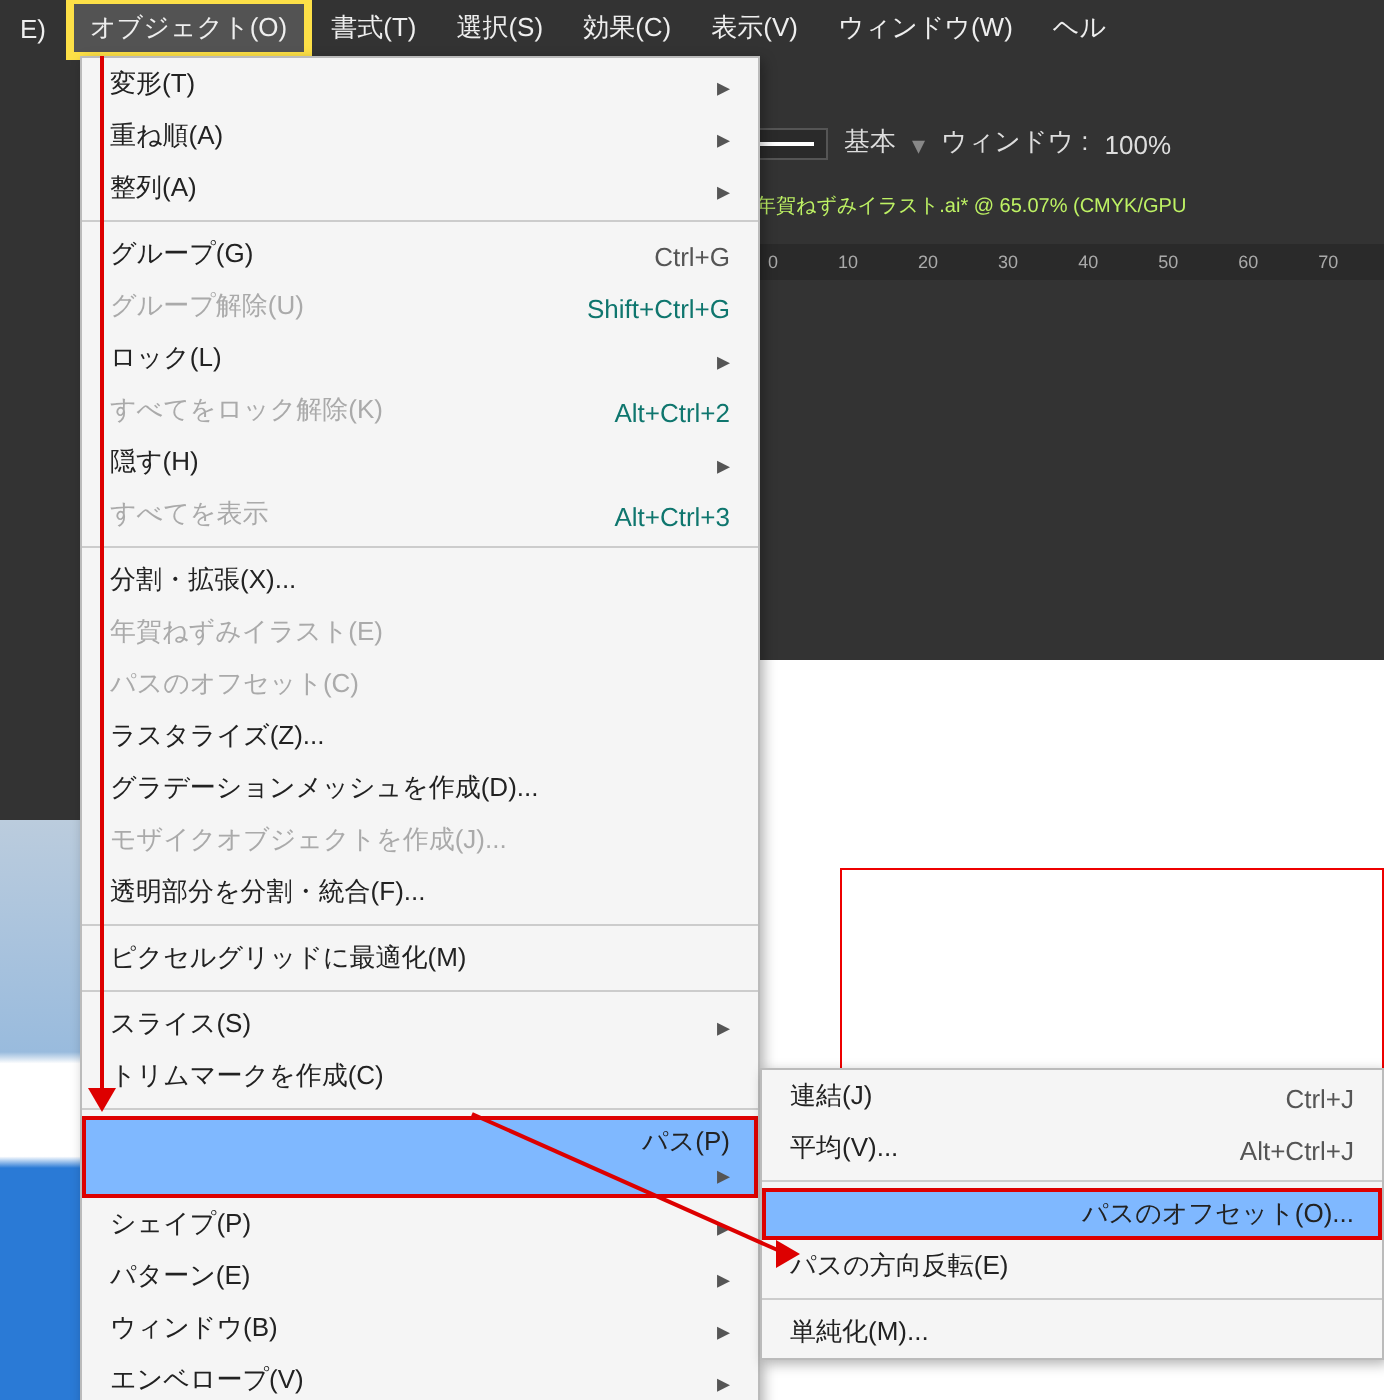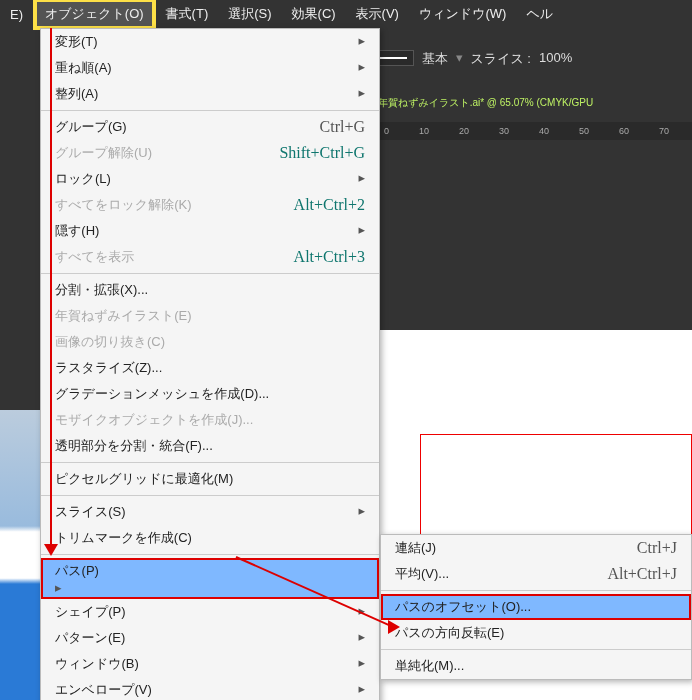--- a/index.html
+++ b/index.html
@@ -33,21 +33,21 @@
     padding: 3px 8px;
   }
   .toolbar2 {
     position: absolute;
     top: 50px;
     right: 0;
     width: 338px;
     height: 30px;
     background: #333;
     display: flex;
-    align-items: flex-start;
+    align-items: flex-end;
     gap: 8px;
     color: #ddd;
     font-size: 13px;
   }
   .stroke-prev {
     width: 60px; height: 16px; background: #2a2a2a; border: 1px solid #555;
     display: flex; align-items: center; justify-content: center;
   }
   .stroke-prev span { display: block; width: 46px; height: 2px; background: #fff; }
   .doc-tab {
@@ -92,29 +92,29 @@
     background: #f5f5f5;
     border: 1px solid #bbb;
     box-shadow: 2px 2px 6px rgba(0,0,0,.3);
     color: #222;
     font-size: 13px;
     min-width: 340px;
   }
   .menu .row {
     display: flex;
     justify-content: space-between;
-    align-items: flex-start;
+    align-items: flex-end;
     padding: 4px 14px;
     white-space: nowrap;
   }
   .menu .row.disabled { color: #aaa; }
   .menu .row.highlight { background: #7fb8ff; flex-direction: column; }
   .menu .row.boxed { outline: 2px solid #d00; outline-offset: -2px; }
   .menu hr { border: none; border-top: 1px solid #ccc; margin: 3px 0; }
-  .sc { color: #555; font-size: 16px; font-family: Liberation Serif, serif; }
+  .sc { color: #555; font-size: 13px; }
   .menu .row.disabled .sc { color: #0f766e; }
   .arrow { color: #555; }
   #menu1 { top: 28px; left: 40px; width: 340px; }
   #menu2 { top: 534px; left: 380px; width: 312px; min-width: 280px; }
 
   
   .ovline { position: absolute; background: #d00; }
   .ovarrowhead { position: absolute; width: 0; height: 0; }
 </style>
 </head>
@@ -130,21 +130,21 @@
     <div class="mi">ウィンドウ(W)</div>
     <div class="mi">ヘル</div>
   </div>
 
 <div class="toolbar2">
   <div class="stroke-prev">
       <span></span>
     </div>
   <span>基本</span>
   <span style="color:#888">▾</span>
-  <span>スライス :</span>
+  <span>ウィンドウ :</span>
   <span>100%</span>
 </div>
 
 <div class="doc-tab">年賀ねずみイラスト.ai* @ 65.07% (CMYK/GPU</div>
 <div class="ruler" id="ruler">
     <span>0</span>
     <span>10</span>
     <span>20</span>
     <span>30</span>
     <span>40</span>
@@ -196,21 +196,21 @@
       <span class="sc">Alt+Ctrl+3</span>
     </div>
     <hr>
     <div class="row">
       <span>分割・拡張(X)...</span>
     </div>
     <div class="row disabled">
       <span>年賀ねずみイラスト(E)</span>
     </div>
     <div class="row disabled">
-      <span>画像の切り抜き(C)</span>
+      <span>パスのオフセット(C)</span>
     </div>
     <div class="row">
       <span>ラスタライズ(Z)...</span>
     </div>
     <div class="row">
       <span>グラデーションメッシュを作成(D)...</span>
     </div>
     <div class="row disabled">
       <span>モザイクオブジェクトを作成(J)...</span>
     </div>

